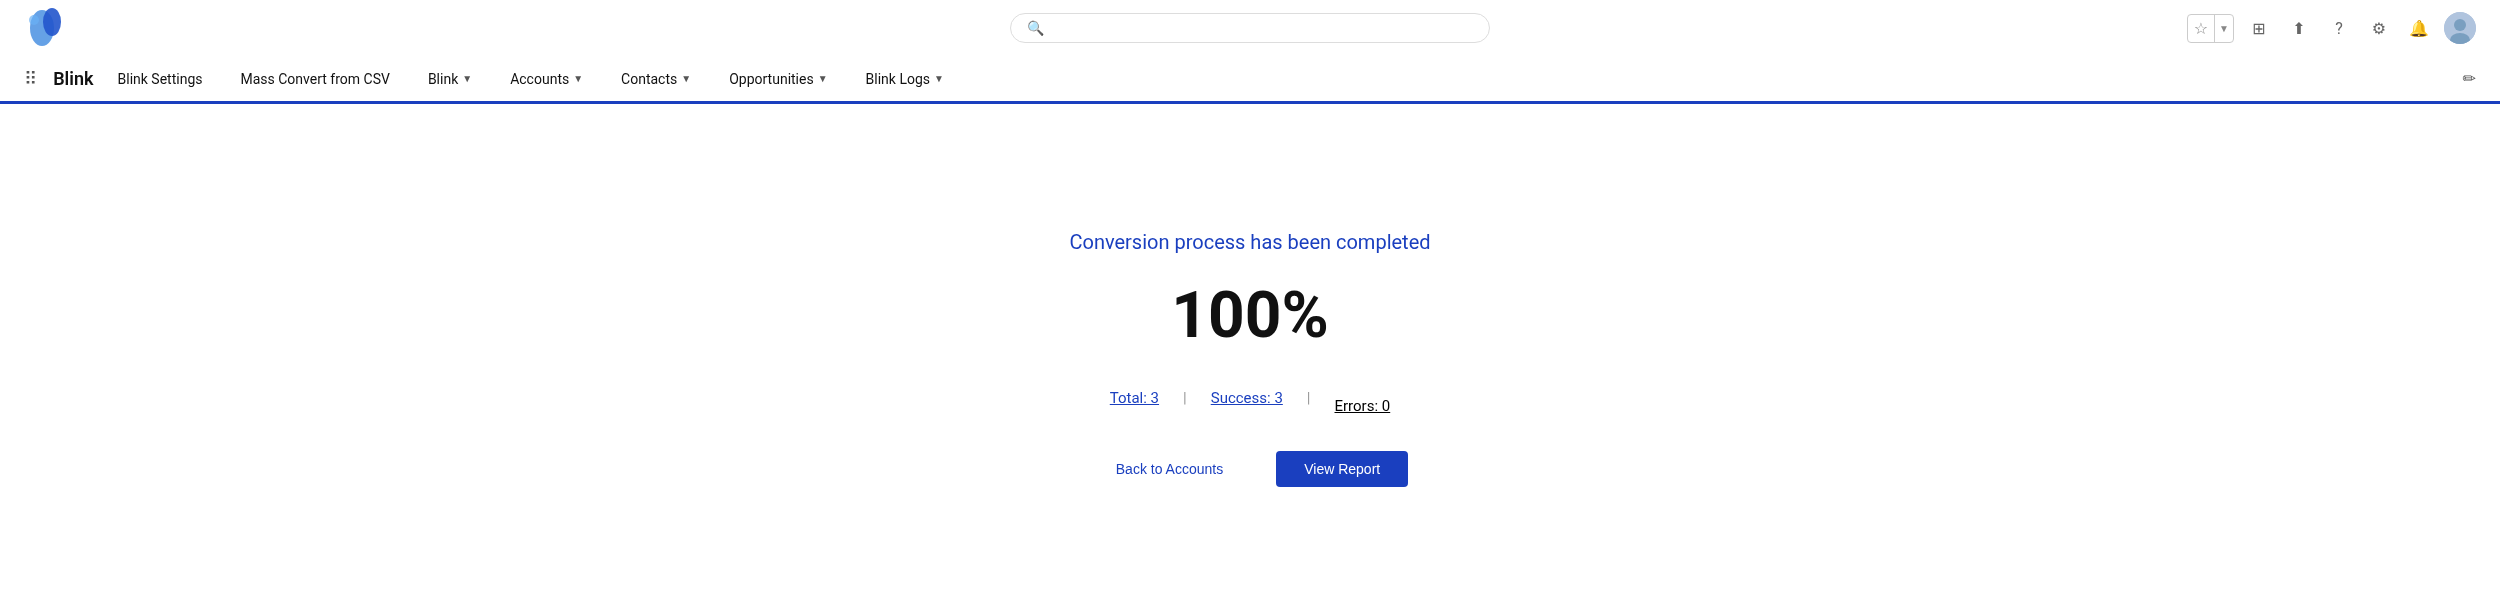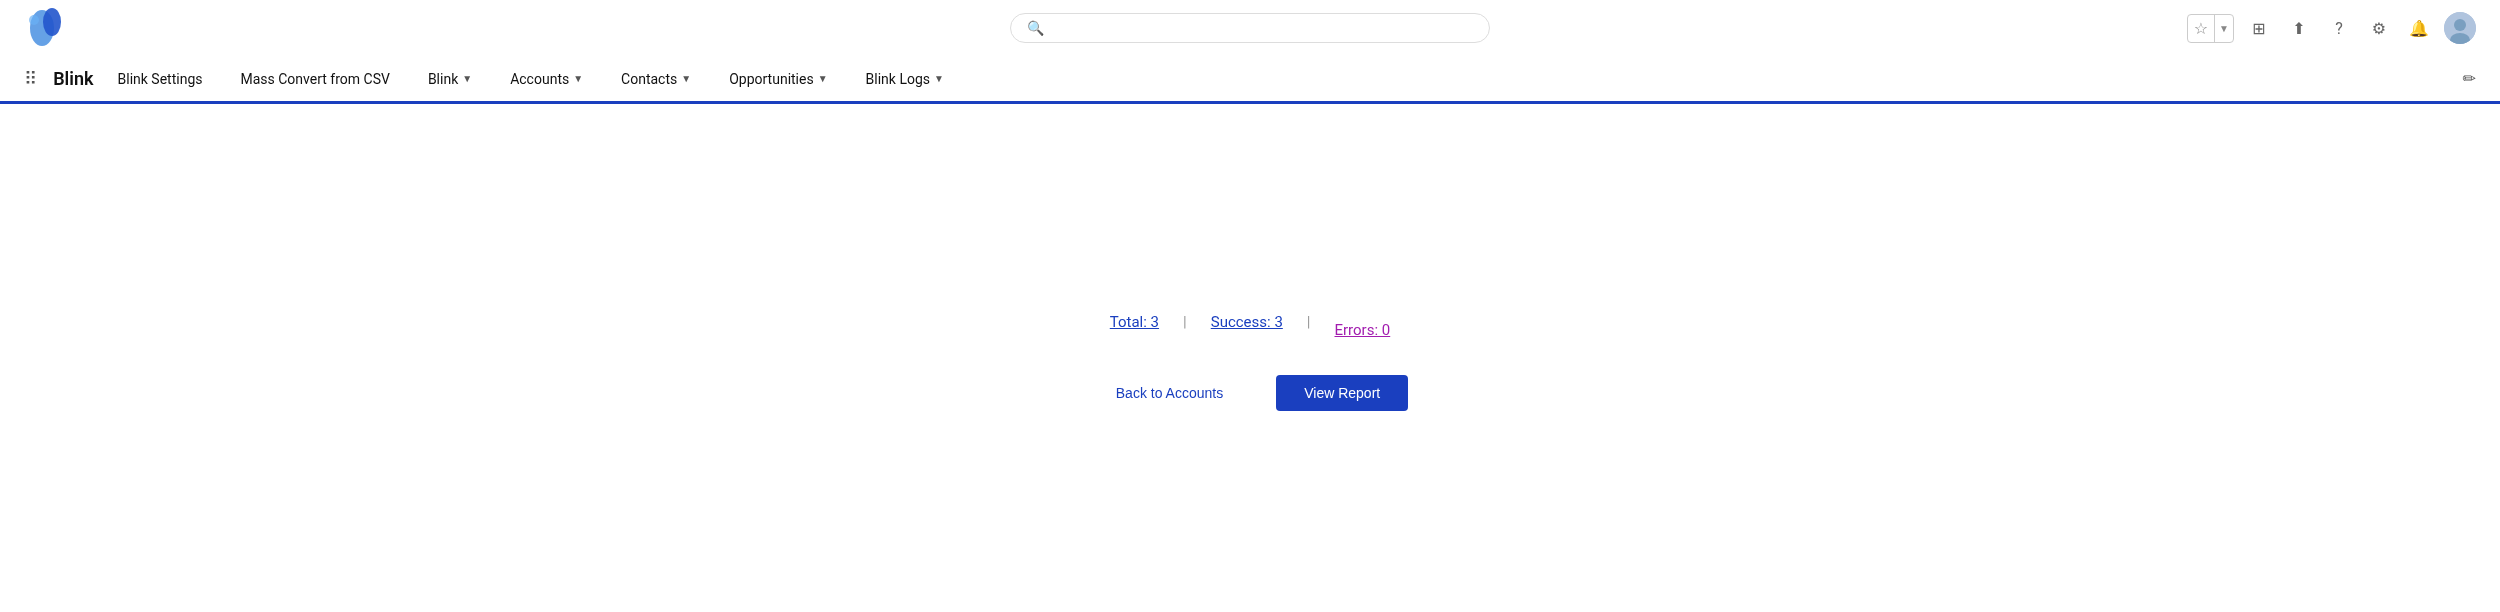--- a/index.html
+++ b/index.html
@@ -209,21 +209,21 @@
       font-size: 15px;
     }
 
     .stat-link {
       color: #1a3fbf;
       text-decoration: underline;
       cursor: pointer;
     }
 
     .stat-link.error {
-      color: #a21caf;
+      color: #000000;
       margin-top: 16px;
     }
 
     .stat-separator {
       color: #999;
     }
 
     .buttons-row {
       display: flex;
       align-items: center;
@@ -321,20 +321,22 @@
     </div>
     <div class="nav-item">
       <span>Blink Logs</span>
       <span class="nav-chevron">▼</span>
     </div>
   </div>
   <div class="nav-bar-right">✏</div>
 </div>
 
 <div class="main-content">
+  <div class="completion-message">Conversion process has been completed</div>
+  <div class="percentage">100%</div>
   <div class="stats-row">
     <span class="stat-link">Total: 3</span>
     <span class="stat-separator">|</span>
     <span class="stat-link">Success: 3</span>
     <span class="stat-separator">|</span>
     <span class="stat-link error">Errors: 0</span>
   </div>
   <div class="buttons-row">
     <button class="btn-secondary">Back to Accounts</button>
     <button class="btn-primary">View Report</button>

